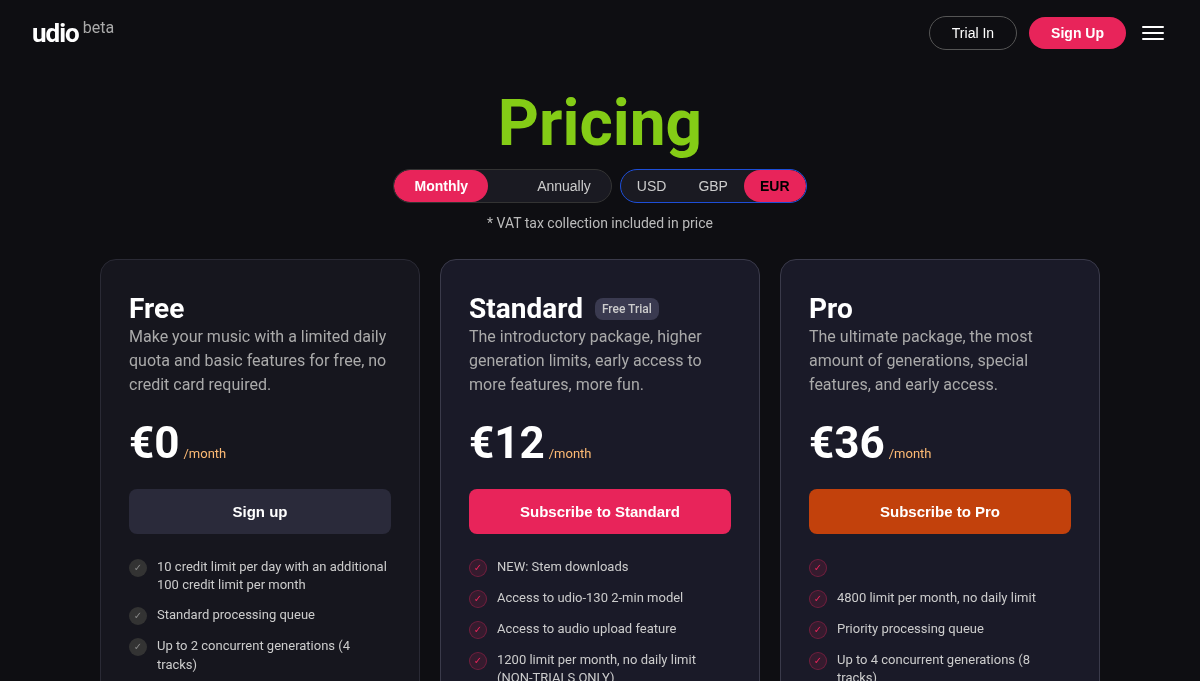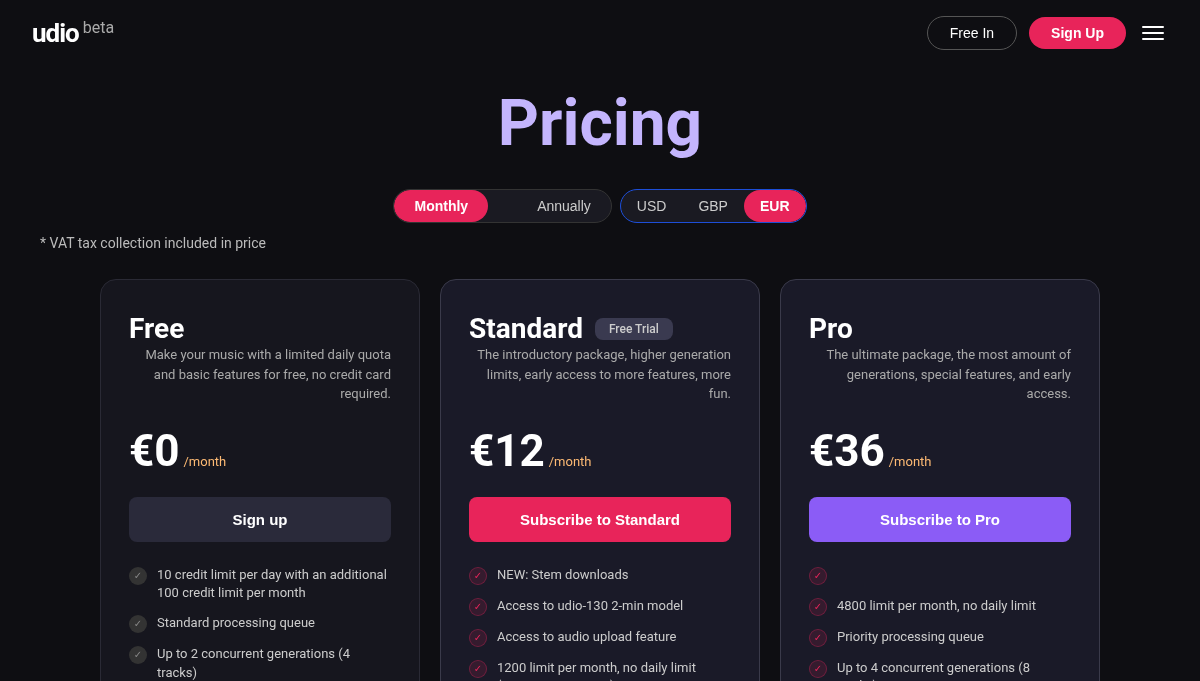--- a/index.html
+++ b/index.html
@@ -75,22 +75,22 @@
     }
 
     
     main {
       padding: 20px 40px 40px;
     }
     .page-title {
       text-align: center;
       font-size: 64px;
       font-weight: 700;
-      margin-bottom: 28px;
-      color: #c4b5fd;
+      margin-bottom: 8px;
+      color: #84cc16;
     }
 
     
     .toggle-row {
       display: flex;
       align-items: center;
       justify-content: center;
       gap: 8px;
       margin-bottom: 12px;
     }
@@ -127,26 +127,26 @@
       padding: 8px 16px;
       border: none;
       background: transparent;
       color: #ccc;
       font-size: 14px;
       cursor: pointer;
       border-radius: 24px;
     }
     .currency-btn.active {
       background: #e8245a;
-      color: #ffffff;
+      color: #000000;
       font-weight: 600;
     }
 
     .vat-note {
-      text-align: left;
+      text-align: center;
       font-size: 14px;
       color: #bbb;
       margin-bottom: 28px;
     }
 
     
     .cards-row {
       display: flex;
       gap: 20px;
       justify-content: center;
@@ -177,31 +177,30 @@
     }
     .plan-name {
       font-size: 28px;
       font-weight: 700;
       color: #fff;
     }
     .free-trial-badge {
       background: #3a3a50;
       color: #ccc;
       font-size: 12px;
-      padding: 4px 14px;
+      padding: 4px 7px;
       border-radius: 8px;
       font-weight: 500;
     }
     .plan-desc {
-      font-size: 13px;
+      font-size: 16px;
       color: #aaa;
       line-height: 1.5;
       margin-bottom: 20px;
       min-height: 60px;
-      text-align: right;
     }
     .price-row {
       display: flex;
       align-items: baseline;
       gap: 4px;
       margin-bottom: 20px;
     }
     .price-amount {
       font-size: 44px;
       font-weight: 700;
@@ -226,21 +225,21 @@
     }
     .btn-free {
       background: #2a2a3a;
       color: #fff;
     }
     .btn-standard {
       background: #e8245a;
       color: #fff;
     }
     .btn-pro {
-      background: #8b5cf6;
+      background: #c2410c;
       color: #fff;
     }
 
     
     .features-list {
       list-style: none;
       display: flex;
       flex-direction: column;
       gap: 12px;
     }
@@ -273,21 +272,21 @@
   </style>
 </head>
 <body>
 
 <header>
   <div class="logo">
     <span class="logo-text">udio</span>
     <span class="logo-beta">beta</span>
   </div>
   <div class="header-right">
-    <button class="btn-signin">Free In</button>
+    <button class="btn-signin">Trial In</button>
     <button class="btn-signup">Sign Up</button>
     <div class="menu-icon">
       <span></span>
       <span></span>
       <span></span>
     </div>
   </div>
 </header>
 
 <main>

